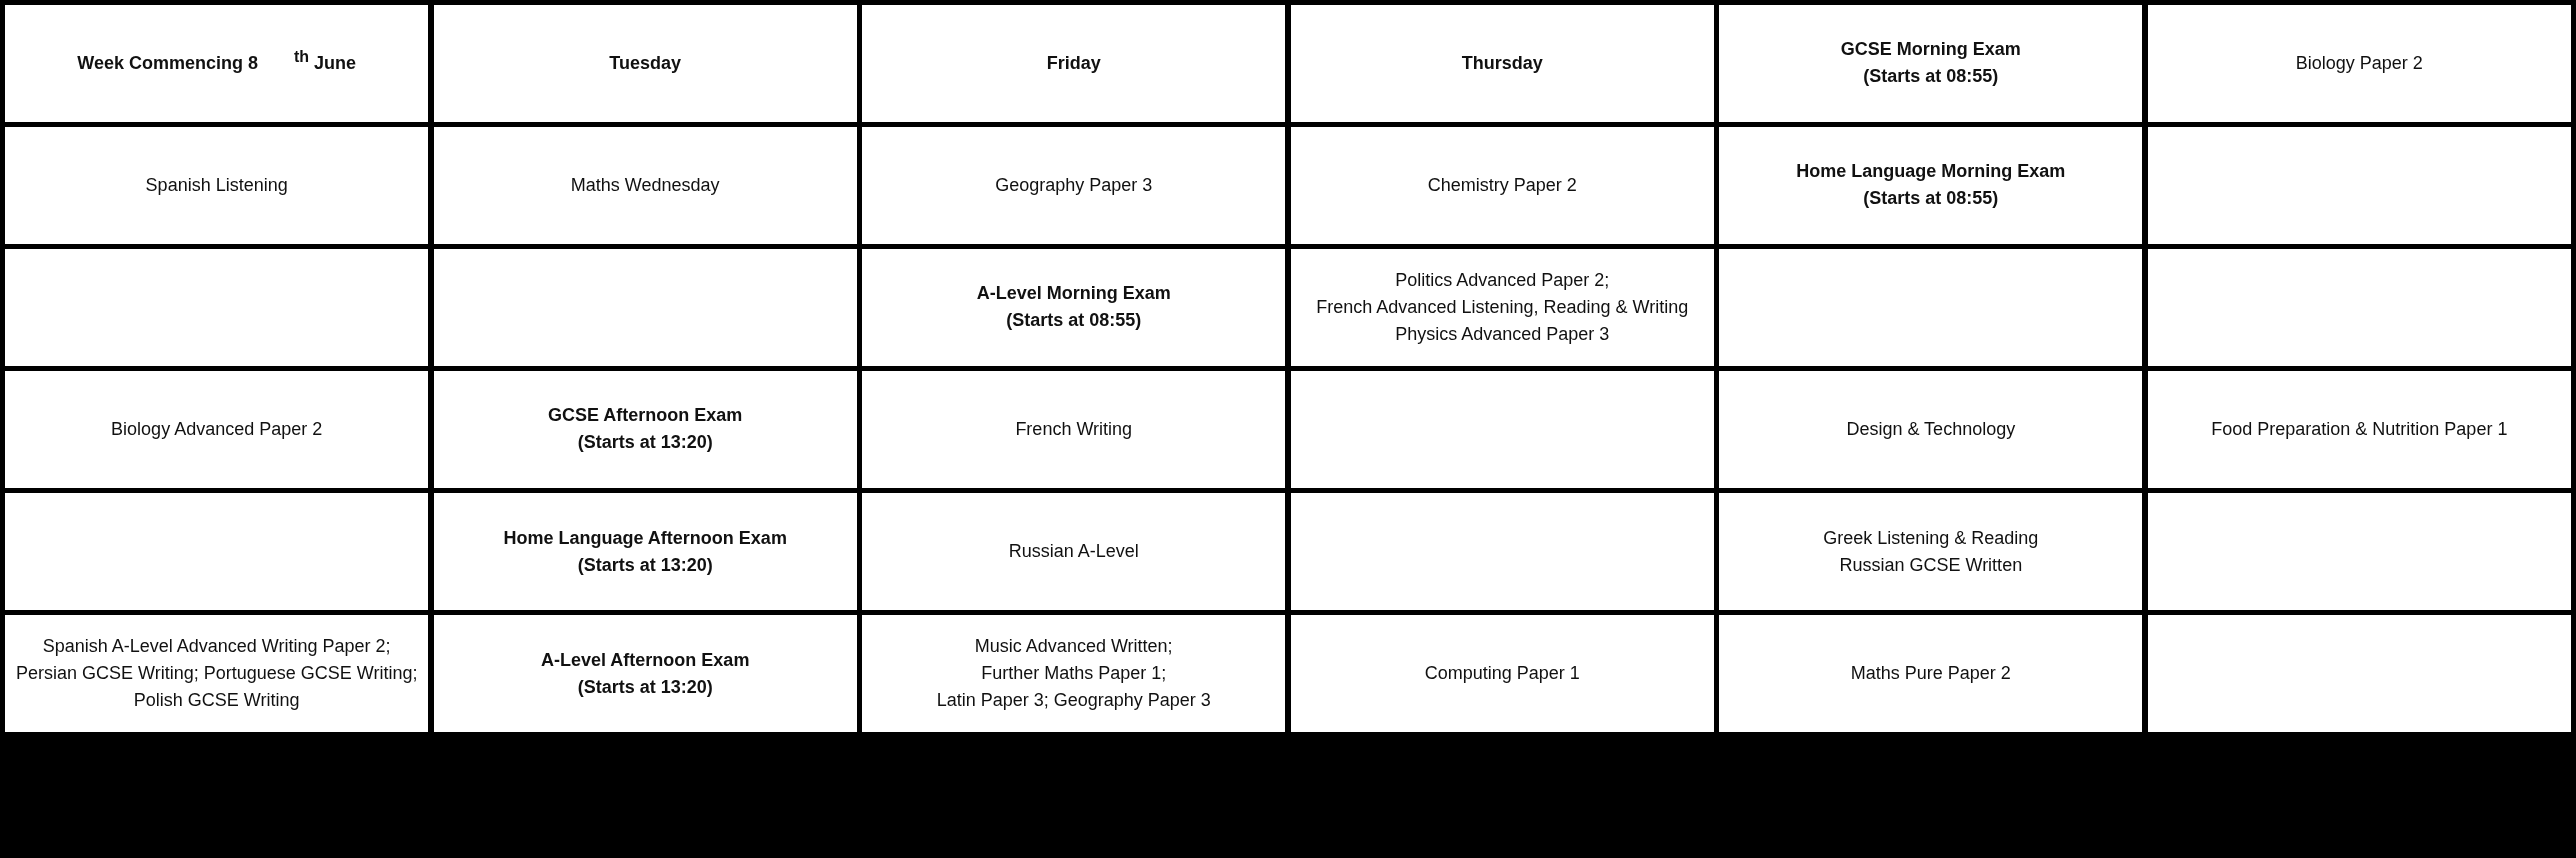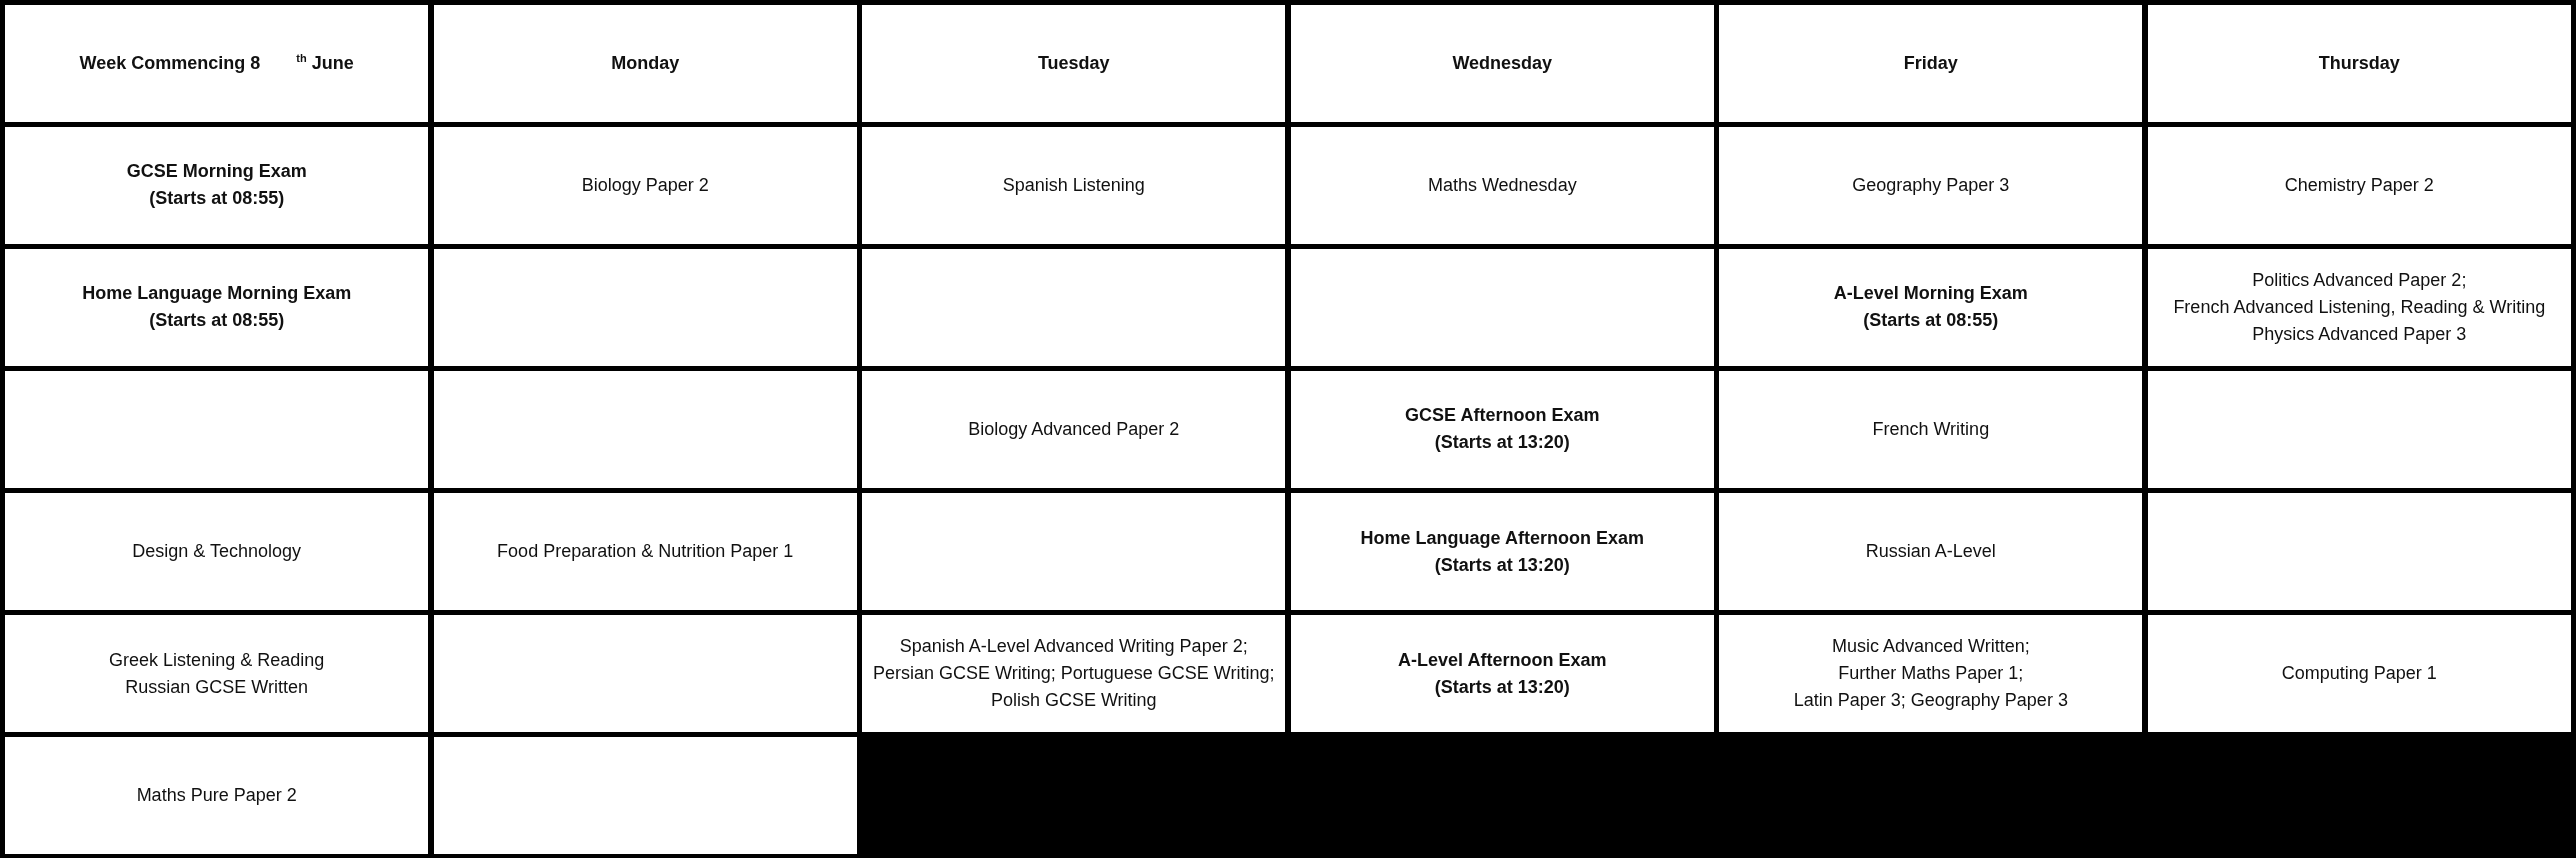--- a/index.html
+++ b/index.html
@@ -31,41 +31,35 @@
     padding: 5.2px 12px;
     box-sizing: border-box;
     color: #111111;
     font-size: 18px;
     line-height: 27px;
     overflow: hidden;
   }
   .bold { font-weight: bold; }
   .line { white-space: nowrap; }
   sup.sp {
-    font-size: 11px;
+    font-size: 16px;
     line-height: 0;
     vertical-align: super;
     padding-left: 36px;
   }
 </style>
 </head>
 <body>
 
 <div class="timetable" id="timetable">
   <div class="cell bold">
     <div class="line"><span>Week Commencing 8</span><sup class="sp">th</sup><span> June</span></div>
   </div>
-<div class="cell bold">
-      <div class="line">Monday</div>
-    </div>
     <div class="cell bold">
       <div class="line">Tuesday</div>
-    </div>
-    <div class="cell bold">
-      <div class="line">Wednesday</div>
     </div>
     <div class="cell bold">
       <div class="line">Friday</div>
     </div>
     <div class="cell bold">
       <div class="line">Thursday</div>
     </div>
     <div class="cell bold">
       <div class="line">GCSE Morning Exam</div>
       <div class="line">(Starts at 08:55)</div>

